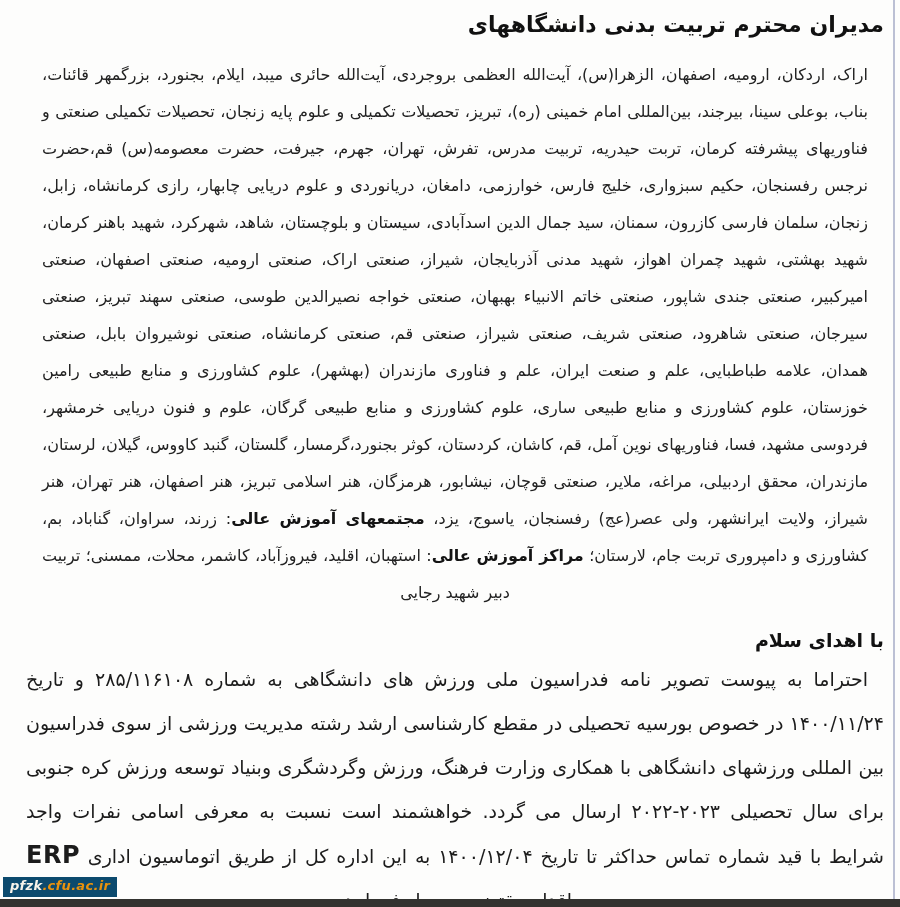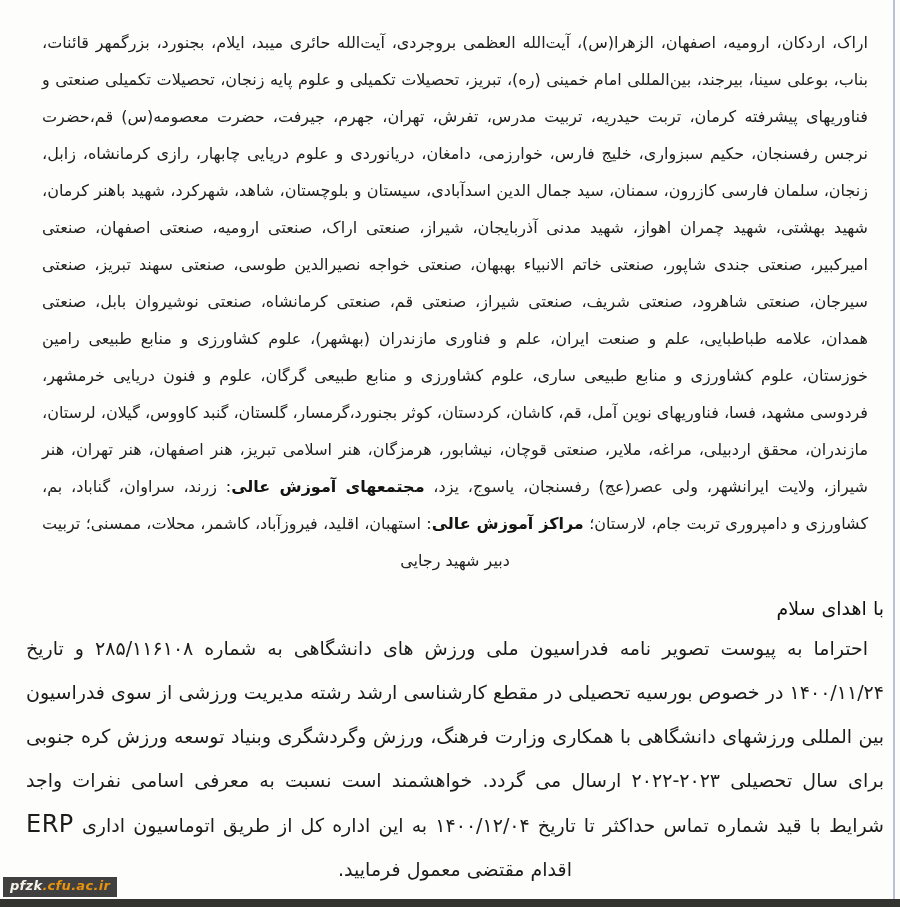--- a/index.html
+++ b/index.html
@@ -36,53 +36,53 @@
     margin: 16px;
     font-size: 16px;
     line-height: 37px;
     text-align: justify;
     text-align-last: center;
     color: #222;
   }
   .inline-bold { font-weight: bold; color: #141414; }
   .salutation {
     font-size: 19px;
-    font-weight: normal;
+    font-weight: bold;
     text-align: right;
     color: #111;
     margin: 8px 0 4px 0;
     line-height: 1.4;
   }
   .body-par {
     margin: 2px 0 0 0;
     font-size: 19px;
     line-height: 44px;
     text-align: justify;
     text-align-last: center;
     text-indent: 16px;
     color: #1c1c1c;
   }
   .erp {
     font-size: 24px;
-    font-weight: 400;
+    font-weight: 700;
     letter-spacing: 0.5px;
   }
   .right-line {
     position: absolute;
     top: 0;
     bottom: 8px;
     right: 5px;
     width: 2px;
     background: #bcc0d4;
   }
   .watermark {
     position: absolute;
     left: 3px;
     bottom: 10px;
-    background: #404040;
+    background: #0c4a6e;
     padding: 1px 7px 3px 7px;
     font-style: italic;
     font-weight: bold;
     font-size: 13px;
     letter-spacing: 0.3px;
     line-height: 1.2;
     white-space: nowrap;
   }
   .wm-prefix { color: #f7f3ea; }
   .wm-suffix { color: #e8920e; }
@@ -93,20 +93,21 @@
     background: #333330;
   }
 </style>
 </head>
 <body>
 
 <div class="page">
 
   <div class="content" dir="rtl">
 
+    <h1 class="doc-title">مدیران محترم تربیت بدنی دانشگاههای</h1>
 
     <p class="recipients"><span>اراک، اردکان، ارومیه، اصفهان، الزهرا(س)، آیت‌الله العظمی بروجردی، آیت‌الله حائری میبد، ایلام، بجنورد، بزرگمهر قائنات، بناب، بوعلی سینا، بیرجند، بین‌المللی امام خمینی (ره)، تبریز، تحصیلات تکمیلی و علوم پایه زنجان، تحصیلات تکمیلی صنعتی و فناوریهای پیشرفته کرمان، تربت حیدریه، تربیت مدرس، تفرش، تهران، جهرم، جیرفت، حضرت معصومه(س) قم،حضرت نرجس رفسنجان، حکیم سبزواری، خلیج فارس، خوارزمی، دامغان، دریانوردی و علوم دریایی چابهار، رازی کرمانشاه، زابل، زنجان، سلمان فارسی کازرون، سمنان، سید جمال الدین اسدآبادی، سیستان و بلوچستان، شاهد، شهرکرد، شهید باهنر کرمان، شهید بهشتی، شهید چمران اهواز، شهید مدنی آذربایجان، شیراز، صنعتی اراک، صنعتی ارومیه، صنعتی اصفهان، صنعتی امیرکبیر، صنعتی جندی شاپور، صنعتی خاتم الانبیاء بهبهان، صنعتی خواجه نصیرالدین طوسی، صنعتی سهند تبریز، صنعتی سیرجان، صنعتی شاهرود، صنعتی شریف، صنعتی شیراز، صنعتی قم، صنعتی کرمانشاه، صنعتی نوشیروان بابل، صنعتی همدان، علامه طباطبایی، علم و صنعت ایران، علم و فناوری مازندران (بهشهر)، علوم کشاورزی و منابع طبیعی رامین خوزستان، علوم کشاورزی و منابع طبیعی ساری، علوم کشاورزی و منابع طبیعی گرگان، علوم و فنون دریایی خرمشهر، فردوسی مشهد، فسا، فناوریهای نوین آمل، قم، کاشان، کردستان، کوثر بجنورد،گرمسار، گلستان، گنبد کاووس، گیلان، لرستان، مازندران، محقق اردبیلی، مراغه، ملایر، صنعتی قوچان، نیشابور، هرمزگان، هنر اسلامی تبریز، هنر اصفهان، هنر تهران، هنر شیراز، ولایت ایرانشهر، ولی عصر(عج) رفسنجان، یاسوج، یزد، </span><span class="inline-bold">مجتمعهای آموزش عالی</span><span>: زرند، سراوان، گناباد، بم، کشاورزی و دامپروری تربت جام، لارستان؛ </span><span class="inline-bold">مراکز آموزش عالی</span><span>: استهبان، اقلید، فیروزآباد، کاشمر، محلات، ممسنی؛ تربیت دبیر شهید رجایی</span></p>
 
     <h2 class="salutation">با اهدای سلام</h2>
 
     <p class="body-par"><span>احتراما به پیوست تصویر نامه فدراسیون ملی ورزش های دانشگاهی به شماره ۲۸۵/۱۱۶۱۰۸ و تاریخ ۱۴۰۰/۱۱/۲۴ در خصوص بورسیه تحصیلی در مقطع کارشناسی ارشد رشته مدیریت ورزشی از سوی فدراسیون بین المللی ورزشهای دانشگاهی با همکاری وزارت فرهنگ، ورزش وگردشگری وبنیاد توسعه ورزش کره جنوبی برای سال تحصیلی ۲۰۲۳-۲۰۲۲ ارسال می گردد. خواهشمند است نسبت به معرفی اسامی نفرات واجد شرایط با قید شماره تماس حداکثر تا تاریخ ۱۴۰۰/۱۲/۰۴ به این اداره کل از طریق اتوماسیون اداری </span><span class="erp">ERP</span><span> اقدام مقتضی معمول فرمایید.</span></p>
 
   </div>
 
   <div class="right-line"></div>

